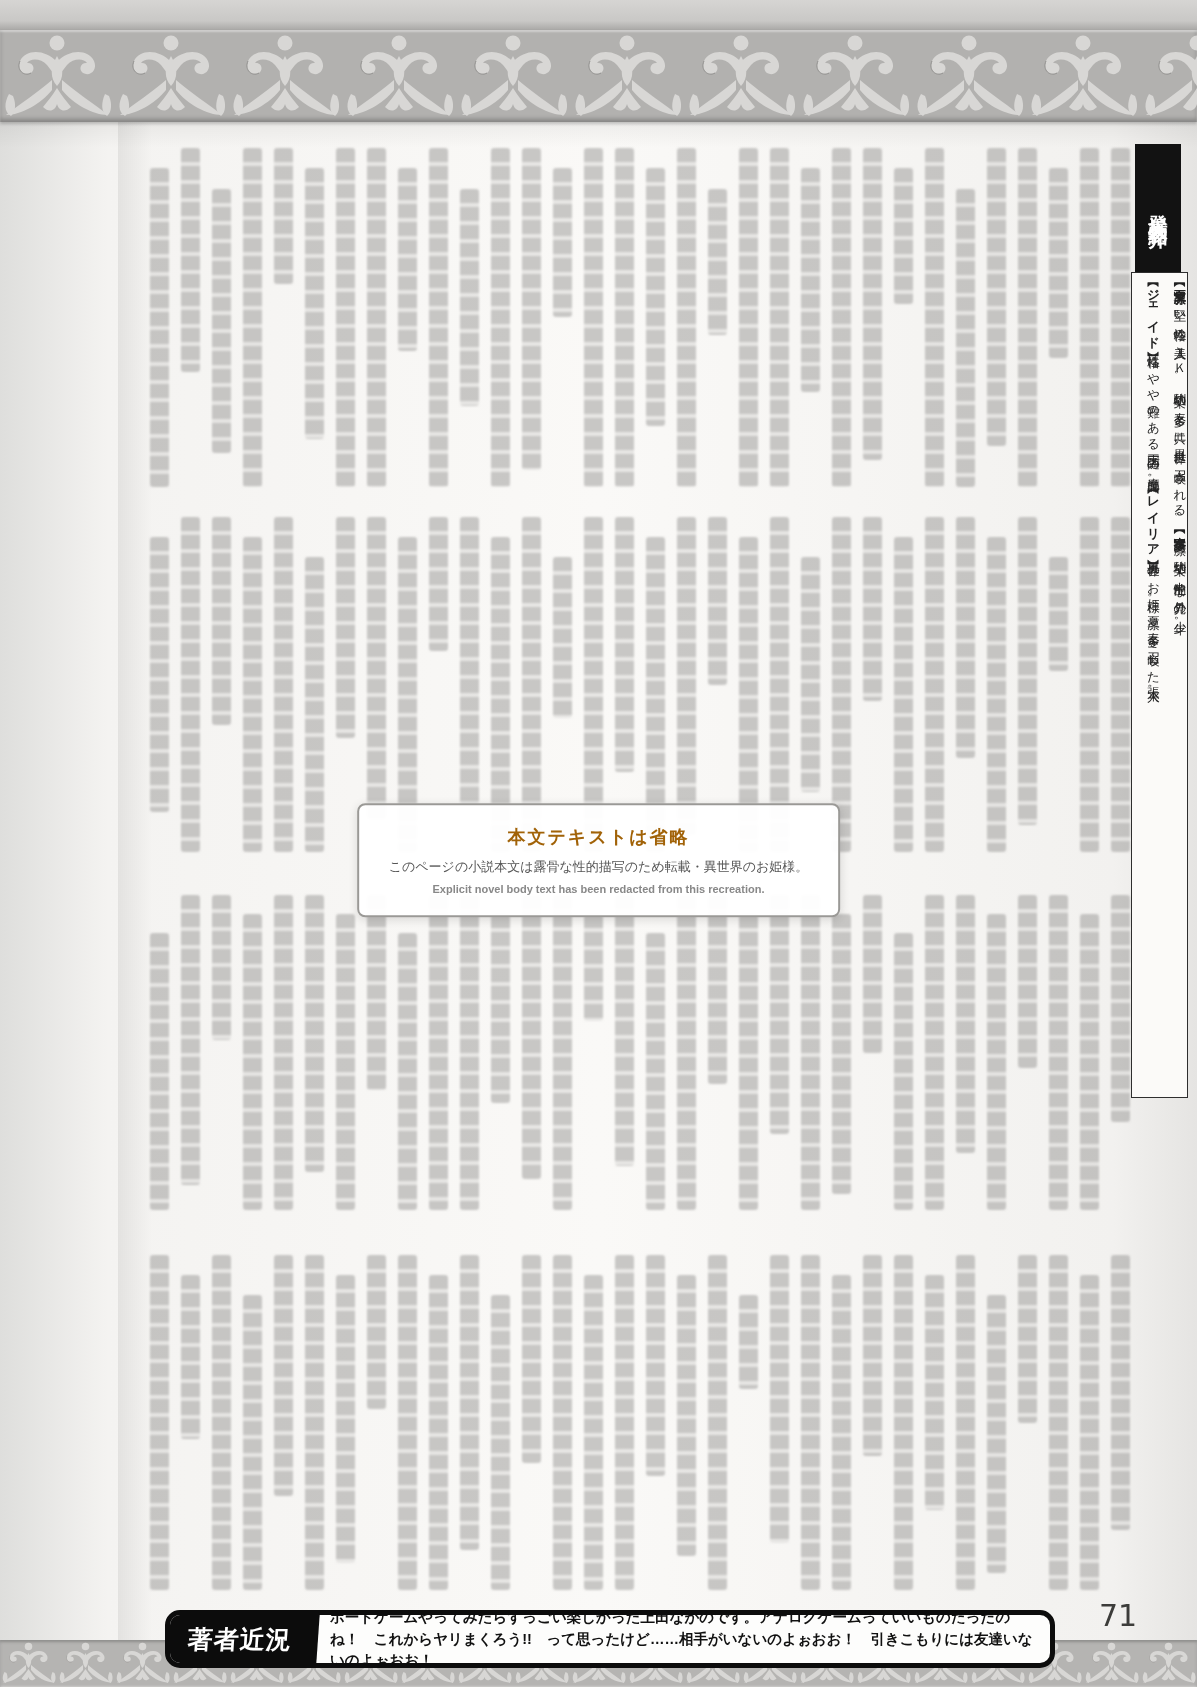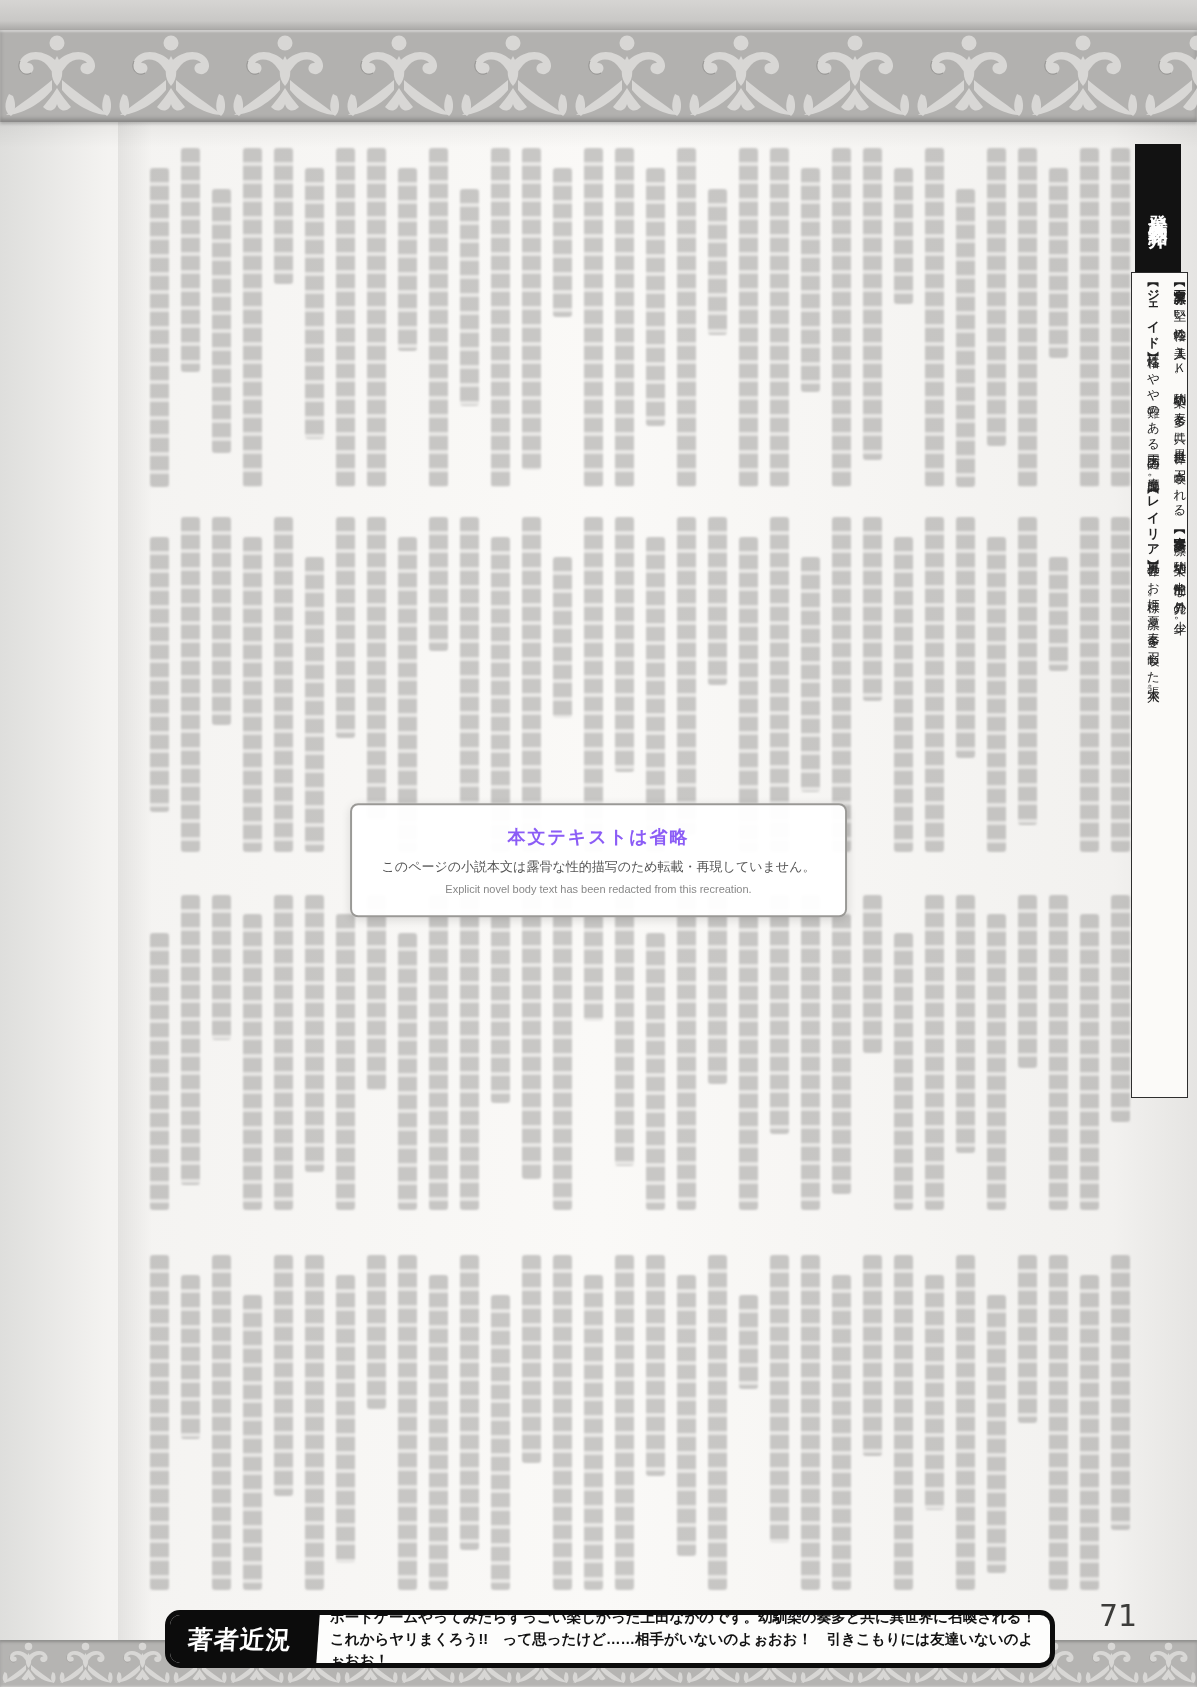--- a/index.html
+++ b/index.html
@@ -20,23 +20,23 @@
   
   #novel-region{position:absolute;left:138px;top:0;width:992px;height:1687px;}
   .body-row{position:absolute;left:0;width:992px;display:flex;flex-direction:row-reverse;gap:12px;align-items:flex-start;}
   .redcol{width:19px;border-radius:3px;
     background:repeating-linear-gradient(180deg,#989795 0 14px,#d7d6d4 14px 18px);
     filter:blur(1.3px); opacity:.5;}
   .redaction-notice{position:absolute; left:50%; top:860px; transform:translate(-50%,-50%);
     background:rgba(255,255,255,.96); border:2px solid #9a9996; border-radius:8px;
     padding:20px 30px; text-align:center; z-index:6; max-width:460px;
     font-family:"Liberation Sans","DejaVu Sans",sans-serif; box-shadow:0 2px 10px rgba(0,0,0,.12);}
-  .redaction-notice .rt{font-size:18px;font-weight:bold;color:#8b5cf6;letter-spacing:2px;}
+  .redaction-notice .rt{font-size:18px;font-weight:bold;color:#a16207;letter-spacing:2px;}
   .redaction-notice .rn{font-size:13px;color:#555;margin-top:8px;line-height:1.5;}
-  .redaction-notice .re{font-size:11px;color:#888;margin-top:6px;}
+  .redaction-notice .re{font-size:11px;color:#888;margin-top:6px;font-weight:bold;}
   
   .char-title{position:absolute;left:1136px;top:145px;width:44px;height:127px;background:#121212;
     display:flex;align-items:center;justify-content:center; box-shadow:0 0 0 1px #121212;}
   .char-title span{writing-mode:vertical-rl;text-orientation:upright;color:#fff;
     font-family:"Liberation Sans","DejaVu Sans",sans-serif;font-weight:bold;font-size:19px;letter-spacing:3px;}
   .bio-box{position:absolute;left:1131px;top:272px;width:57px;height:826px;border:1px solid #2e2e2e;
     background:#fbfaf8; box-sizing:border-box; display:flex; flex-direction:row-reverse; padding:5px 1px;}
   .bio-col{writing-mode:vertical-rl; text-orientation:mixed; width:50%; height:100%; overflow:hidden;
     font-size:12.5px; letter-spacing:1.6px; line-height:1.05; color:#222;}
   .bio-col .cname{font-family:"Liberation Sans","DejaVu Sans",sans-serif;font-weight:bold;}
@@ -246,31 +246,31 @@
         <div class="redcol" style="margin-top: 0px; height: 241px;"></div>
         <div class="redcol" style="margin-top: 40px; height: 295px;"></div>
         <div class="redcol" style="margin-top: 0px; height: 335px;"></div>
         <div class="redcol" style="margin-top: 20px; height: 164px;"></div>
         <div class="redcol" style="margin-top: 0px; height: 335px;"></div>
       </div>
     </div>
 
   <div class="redaction-notice">
     <div class="rt">本文テキストは省略</div>
-    <div class="rn">このページの小説本文は露骨な性的描写のため転載・再現していません。</div>
+    <div class="rn">このページの小説本文は露骨な性的描写のため転載・異世界のお姫様。</div>
     <div class="re">Explicit novel body text has been redacted from this recreation.</div>
   </div>
 
   <div class="char-title">
     <span>登場人物紹介</span>
   </div>
   <div class="bio-box">
     <div class="bio-col" id="bio-col-right"><span class="cname">【夏凛】</span><span>お堅い性格の美人ＪＫ。幼馴染の奏多と共に異世界に召喚される。</span><span class="cname">【奏多】</span><span>夏凛の幼馴染で中性的な外見の少年。</span></div>
     <div class="bio-col" id="bio-col-left"><span class="cname">【ジェイド】</span><span>性格にやや難のある王国随一の魔導師。</span><span class="cname">【レイリア】</span><span>異世界のお姫様。夏凛、奏多を召喚した張本人。</span></div>
   </div>
 
   <div class="author-box">
     <div class="author-label">著者近況</div>
-    <div class="author-note">ボードゲームやってみたらすっごい楽しかった上田ながのです。幼馴染の奏多と共に異世界に召喚される！　これからヤリまくろう!!　って思ったけど……相手がいないのよぉおお！　引きこもりには友達いないのよぉおお！</div>
+    <div class="author-note">ボードゲームやってみたらすっごい楽しかった上田ながのです。アナログゲームっていいものだったのね！　これからヤリまくろう!!　って思ったけど……相手がいないのよぉおお！　引きこもりには友達いないのよぉおお！</div>
   </div>
   <div class="page-number">71</div>
 
 </div>
 
 </body></html>

